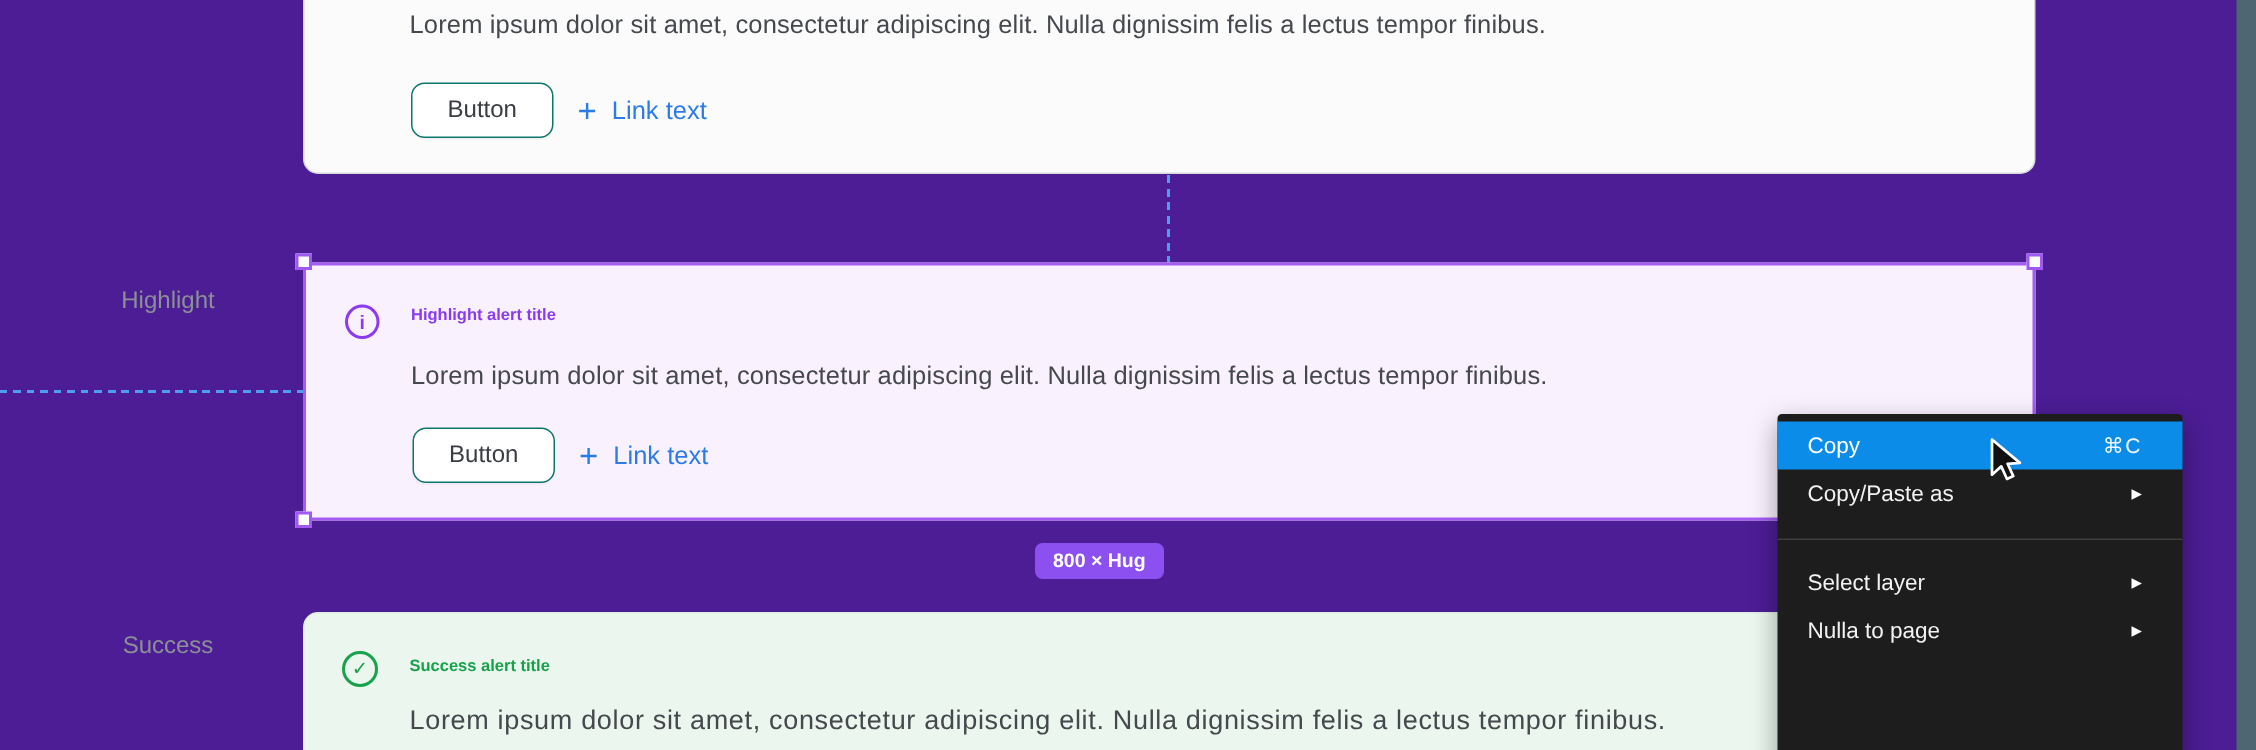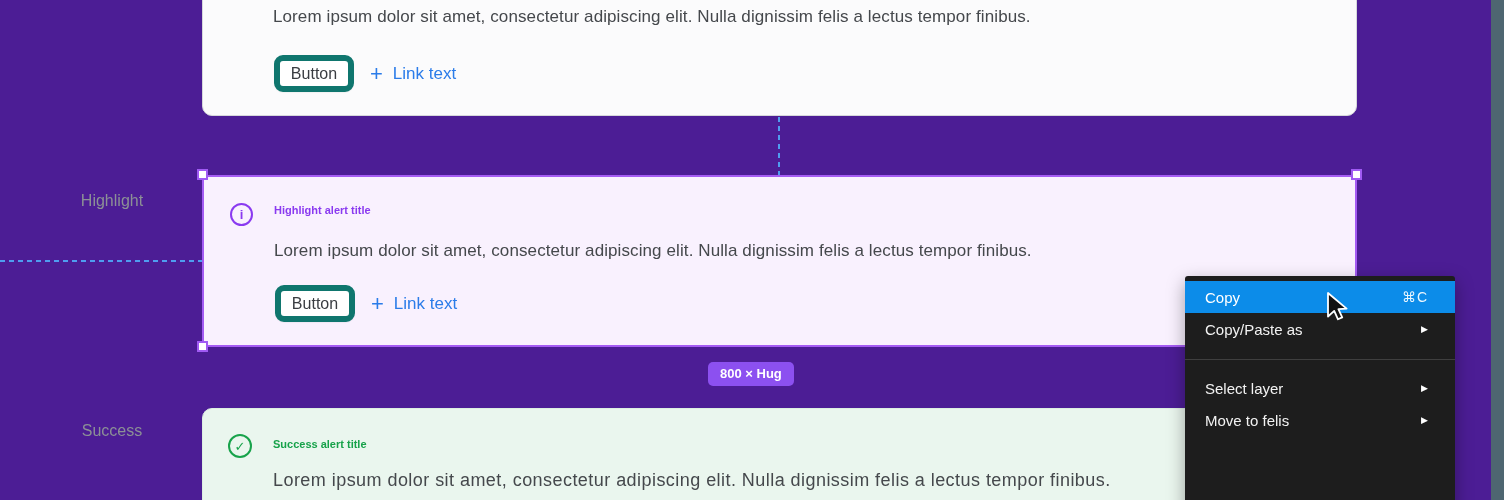--- a/index.html
+++ b/index.html
@@ -18,35 +18,35 @@
   .title-purple { color:#8a3af0; }
   .title-green { color:#17a24a; }
 
   .icon-circle { position:absolute; display:flex; align-items:center; justify-content:center;
                  border-radius:50%; font-weight:bold; }
   .info-circle { left:26px; top:26px; width:23px; height:23px; border:2px solid #8a3af0; color:#8a3af0;
                  font-size:13px; font-style:normal; }
   .check-circle { left:25px; top:25px; width:24px; height:24px; border:2px solid #18a34b; color:#18a34b; font-size:13px; }
 
   .btn-row { position:absolute; left:71px; display:flex; align-items:center; gap:16px; height:37px; }
-  .btn { width:80px; height:37px; background:#ffffff; border:6px solid #0f766e; border-radius:9px;
+  .btn { width:95px; height:37px; background:#ffffff; border:1px solid #0f766e; border-radius:9px;
          font-size:16px; color:#393c41; display:flex; align-items:center; justify-content:center;
          box-shadow:0 1px 1px rgba(0,0,0,0.04); cursor:default; }
   .link { display:flex; align-items:center; gap:10px; color:#2b7ce9; cursor:default; }
   .link .plus { font-size:22px; font-weight:400; line-height:1; }
   .link .link-label { font-size:17px; font-weight:500; }
 
   
   .side-label { position:absolute; left:0; width:224px; text-align:center; font-size:16px; color:#8c9096; }
 
   
   .handle { position:absolute; width:11px; height:11px; background:#fff; border:2px solid #a05af3; }
   .dash-v { position:absolute; width:2px; background:repeating-linear-gradient(180deg,#4f9df0 0 5px,transparent 5px 9px); }
   .dash-h { position:absolute; height:2px; background:repeating-linear-gradient(90deg,#4f9df0 0 5px,transparent 5px 9px); }
-  .size-badge { position:absolute; left:708px; top:362px; height:24px; line-height:24px; padding:0 12px;
+  .size-badge { position:absolute; left:690px; top:362px; height:24px; line-height:24px; padding:0 12px;
                 background:#8c50f0; color:#ffffff; font-size:13px; font-weight:bold; border-radius:5px; white-space:nowrap; }
 
   
   .menu { position:absolute; left:1185px; top:276px; width:270px; height:300px; background:#1d1d1d;
           border-radius:3px; padding-top:5px; box-shadow:0 6px 18px rgba(0,0,0,0.35); z-index:20; }
   .menu-row { height:32px; display:flex; align-items:center; padding:0 27px 0 20px;
               color:#f2f2f2; font-size:15px; cursor:default; }
   .menu-row .grow { flex:1; }
   .menu-row.hl { background:#0c8ce9; color:#ffffff; }
   .shortcut { color:rgba(255,255,255,0.92); font-size:14px; letter-spacing:1px; white-space:nowrap; }
@@ -117,21 +117,21 @@
       <span class="grow"></span>
       <span class="submenu-arrow">▶</span>
     </div>
     <div class="menu-sep"></div>
     <div class="menu-row">
       <span>Select layer</span>
       <span class="grow"></span>
       <span class="submenu-arrow">▶</span>
     </div>
     <div class="menu-row">
-      <span>Move to felis</span>
+      <span>Nulla to page</span>
       <span class="grow"></span>
       <span class="submenu-arrow">▶</span>
     </div>
   </div>
 
   <svg class="cursor" width="26" height="32" viewBox="0 0 26 32">
     <path d="M2,1 L2,24.5 L8.2,18.9 L12,27.3 L16.2,25.4 L12.4,17.2 L20.6,16.6 Z" fill="#111111" stroke="#ffffff" stroke-width="1.8" stroke-linejoin="round"></path>
   </svg>
 
   <div class="edge-strip"></div>

